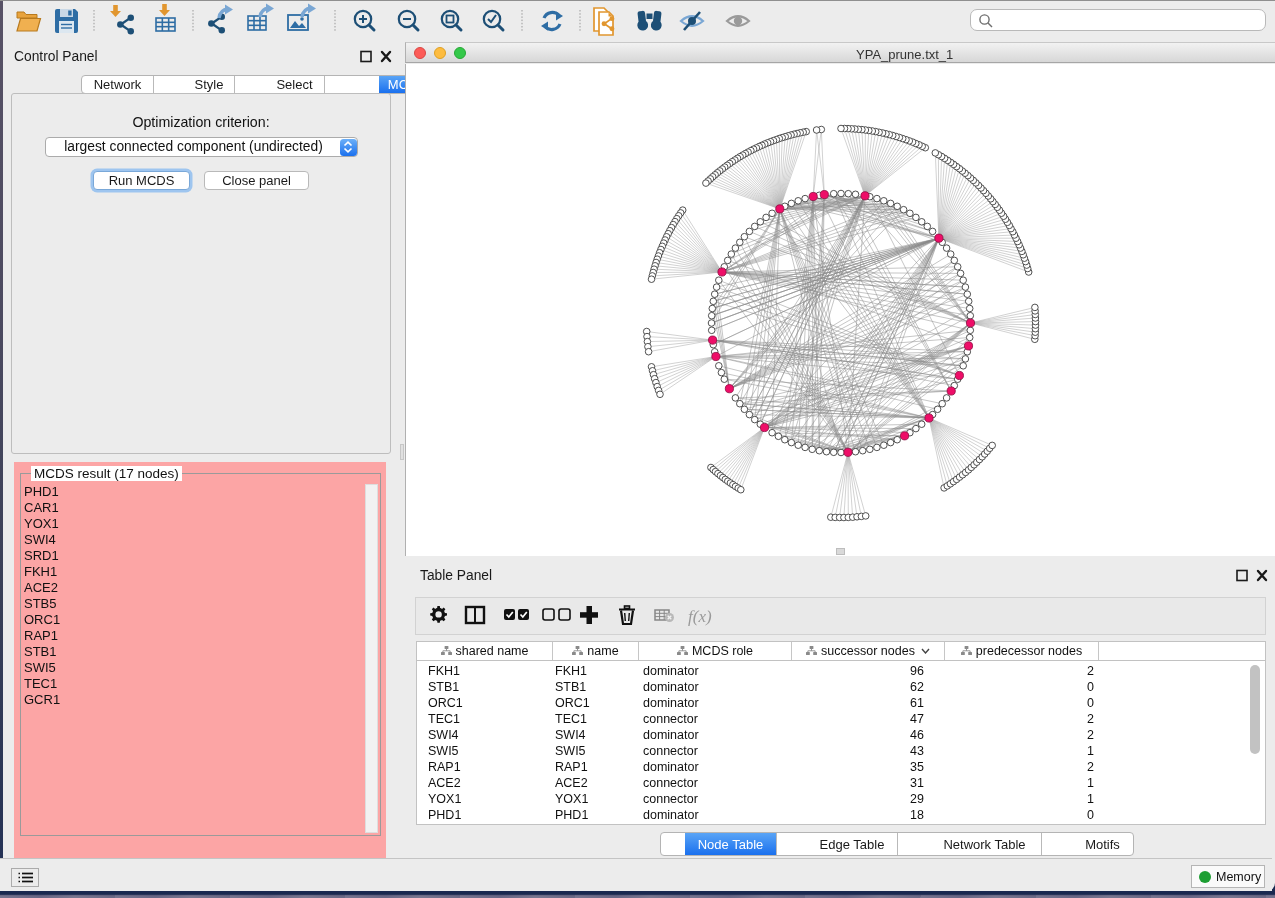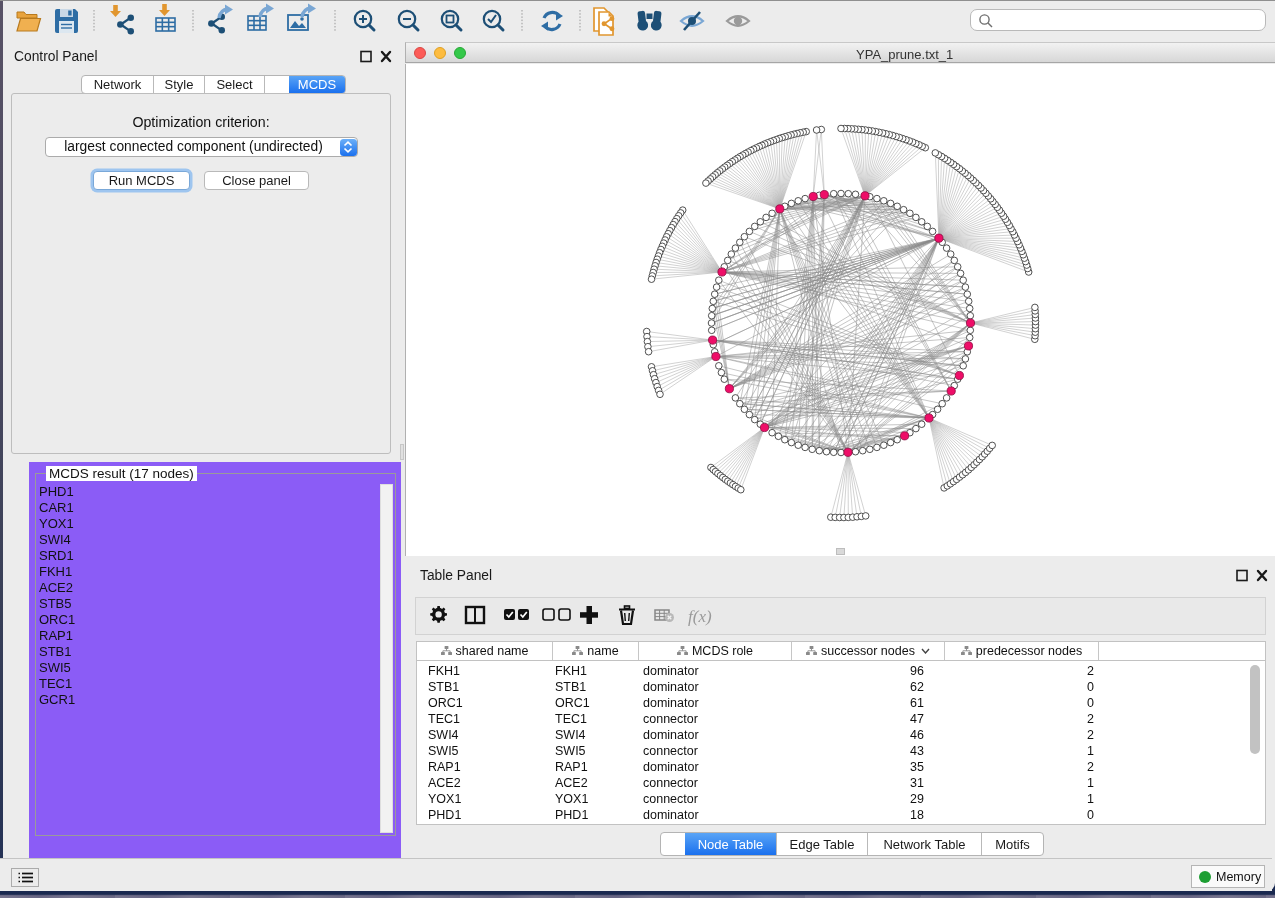--- a/index.html
+++ b/index.html
@@ -4,27 +4,27 @@
 <style>
 * { margin:0; padding:0; box-sizing:border-box; }
 html,body { width:1275px; height:898px; overflow:hidden; }
 body { font-family:"Liberation Sans",sans-serif; background:#10204a; position:relative; }
 .abs { position:absolute; }
 #app { position:absolute; left:3px; top:0; width:1272px; height:891px; background:#ececec; border-bottom-left-radius:8px; border-bottom-right-radius:8px; }
 #topline { position:absolute; left:0; top:0; width:1275px; height:1px; background:#8f8f8f; z-index:9; }
 #searchbox { position:absolute; left:970px; top:9px; width:296px; height:22px; background:#fff; border:1px solid #b9b9b9; border-radius:7px; }
 .ptitle { font-size:13.8px; color:#1a1a1a; }
 
-.seg { position:absolute; display:flex; height:19px; border:1px solid #b4b4b4; border-radius:4px; background:#fff; overflow:hidden; font-size:13px; color:#1a1a1a; }
+.seg { position:absolute; display:flex; height:19px; border:1px solid #b4b4b4; border-radius:4px; background:#fff; overflow:hidden; font-size:13px; color:#1a1a1a;gap:30px; }
 .seg > div { display:flex; align-items:center; justify-content:center; border-right:1px solid #b9b9b9; height:100%; }
 .seg > div:last-child { border-right:none; }
 .seg > div.sel { background:linear-gradient(#59a4f6,#1a70ee); color:#fff;margin-left:24px; }
 
 #cp-tabwrap { position:absolute; left:11px; top:93px; width:380px; height:361px; border:1px solid #bdbdbd; border-radius:3px; }
-#cp-list-outer { position:absolute; left:14px; top:462px; width:372px; height:417px; background:#8b5cf6;margin-left:15px; }
+#cp-list-outer { position:absolute; left:14px; top:462px; width:372px; height:417px; background:#fca5a5; }
 #cp-fieldset { position:absolute; left:6px; top:11px; width:361px; height:363px; border:1px solid #9a9a9a; }
 #cp-fieldset-title { position:absolute; left:10px; top:-8px; background:#fff; padding:0 3px; font-size:13px; color:#111; }
 .mcds-item { font-size:13px; color:#111; height:16px; line-height:16px; padding-left:3px; }
 .macbtn { position:absolute; background:#fff; border:1px solid #b9b9b9; border-radius:4px; font-size:13px; color:#1a1a1a; display:flex; align-items:center; justify-content:center; }
 
 #nettitle { position:absolute; left:405px; top:42px; width:870px; height:21px; background:linear-gradient(#f2f2f2,#d7d7d7); border-top:1px solid #c8c8c8; border-left:1px solid #b0b0b0; border-bottom:1px solid #a6a6a6; }
 #netbody { position:absolute; left:405px; top:64px; width:870px; height:492px; background:#fff; border-left:1px solid #b0b0b0; }
 .light { position:absolute; width:12px; height:12px; border-radius:50%; }
 
 #tpToolbar { position:absolute; left:415px; top:597px; width:851px; height:38px; background:#e9e9e9; border:1px solid #d2d2d2; }

